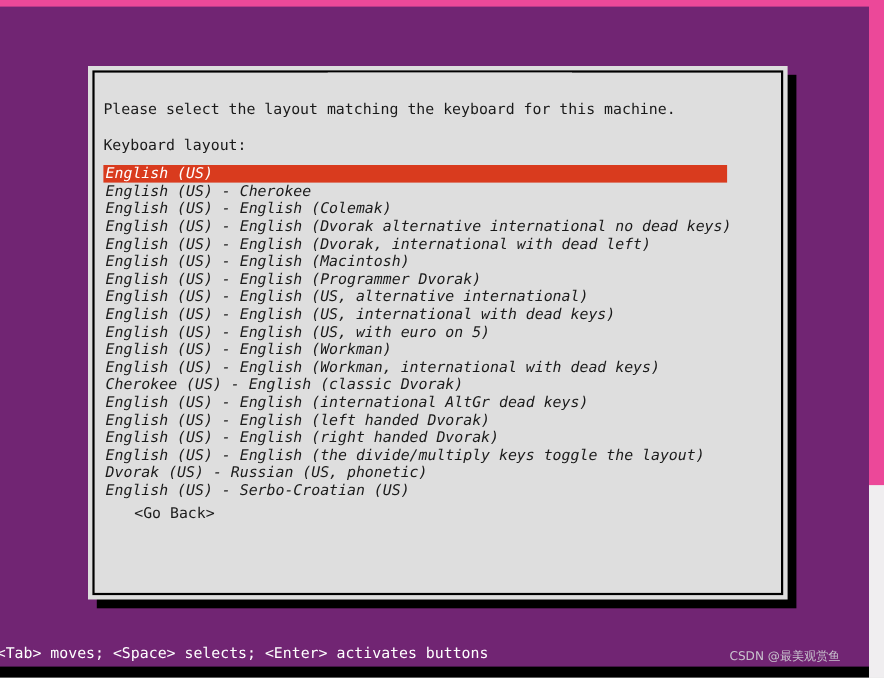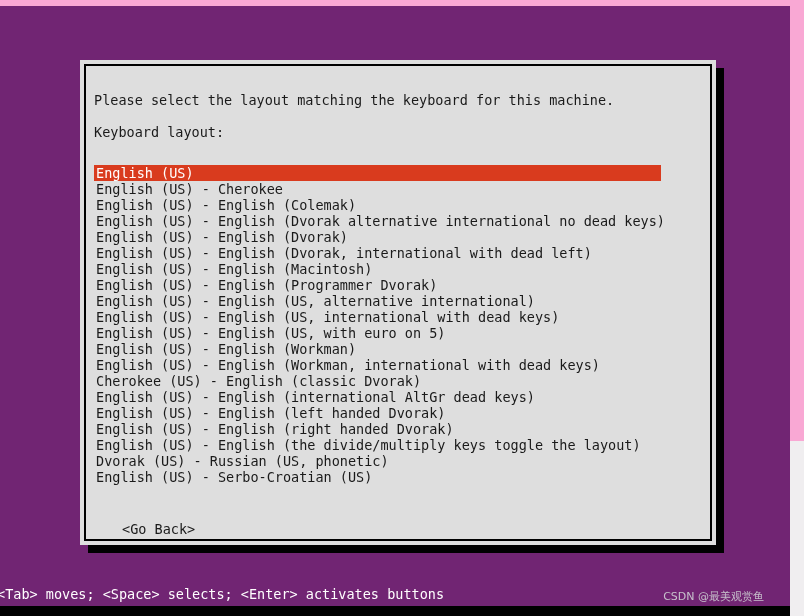--- a/index.html
+++ b/index.html
@@ -14,21 +14,21 @@
     font-family: "DejaVu Sans Mono", "Liberation Mono", monospace;
   }
 
   
   #screen {
     position: absolute;
     left: 0;
     top: 0;
     width: 804px;
     height: 441px;
-    background: #f9a8d4;
+    background: #ec4899;
   }
 
   
   #terminal-bg {
     position: absolute;
     left: 0;
     top: 6px;
     width: 790px;
     height: 604px;
     background: #712573;
@@ -99,40 +99,41 @@
     font-size: 13.5px;
     line-height: 16px;
     color: #1a1a1a;
     white-space: pre;
     height: 16px;
   }
 
   #prompt-spacer { height: 16px; }
 
   #layout-list {
-    margin-top: 25px;
+    margin-top: 10px;
+    font-style: italic;
   }
 
   .list-row {
     font-size: 13.5px;
     line-height: 16px;
     height: 16px;
     color: #1a1a1a;
     white-space: pre;
     padding-left: 2px;
   }
 
   .list-row.selected {
     background: #d93b1e;
     color: #ffffff;
     width: 565px;
   }
 
   #gobackwrap {
-    margin-top: 34px;
+    margin-top: 2px;
     padding-left: 28px;
   }
 
   #go-back-button {
     display: inline-block;
     font-size: 13.5px;
     line-height: 16px;
     color: #1a1a1a;
     white-space: pre;
   }
@@ -191,21 +192,20 @@
 
         <div class="prompt-line">Please select the layout matching the keyboard for this machine.</div>
         <div id="prompt-spacer"></div>
         <div class="prompt-line">Keyboard layout:</div>
 
         <div id="layout-list">
             <div class="list-row selected">English (US)</div>
             <div class="list-row">English (US) - Cherokee</div>
             <div class="list-row">English (US) - English (Colemak)</div>
             <div class="list-row">English (US) - English (Dvorak alternative international no dead keys)</div>
-            <div class="list-row">English (US) - English (Dvorak)</div>
             <div class="list-row">English (US) - English (Dvorak, international with dead left)</div>
             <div class="list-row">English (US) - English (Macintosh)</div>
             <div class="list-row">English (US) - English (Programmer Dvorak)</div>
             <div class="list-row">English (US) - English (US, alternative international)</div>
             <div class="list-row">English (US) - English (US, international with dead keys)</div>
             <div class="list-row">English (US) - English (US, with euro on 5)</div>
             <div class="list-row">English (US) - English (Workman)</div>
             <div class="list-row">English (US) - English (Workman, international with dead keys)</div>
             <div class="list-row">Cherokee (US) - English (classic Dvorak)</div>
             <div class="list-row">English (US) - English (international AltGr dead keys)</div>

